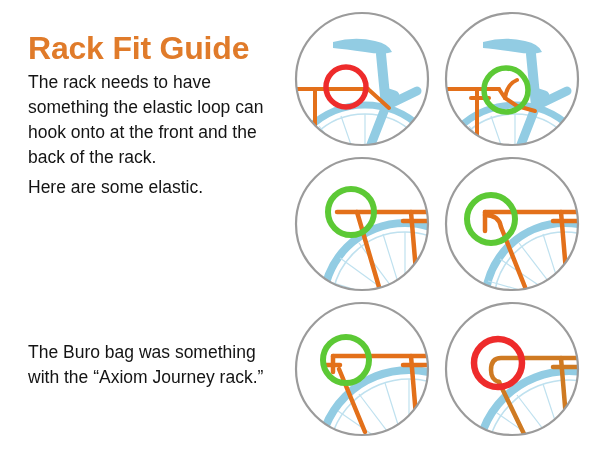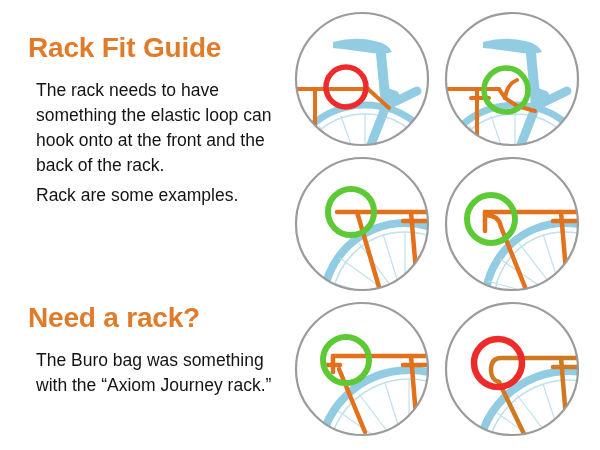--- a/index.html
+++ b/index.html
@@ -19,33 +19,33 @@
     position: absolute;
     left: 28px;
     top: 0;
     width: 255px;
     height: 450px;
   }
 
   .heading {
     color: #e07b2a;
     font-weight: bold;
-    font-size: 28px;
+    font-size: 32px;
     line-height: 30px;
     letter-spacing: -0.2px;
     margin: 0;
   }
   .heading-1 { position: absolute; top: 33px; left: 0; }
   .heading-2 { position: absolute; top: 303px; left: 0; }
 
   .body-text {
     color: #141414;
     font-size: 17.5px;
     line-height: 25px;
-    margin: 8px;
+    margin: 0;
   }
   .para-1 { position: absolute; top: 70px; left: 0; width: 252px; }
   .para-2 { position: absolute; top: 175px; left: 0; width: 252px; }
   .para-3 { position: absolute; top: 340px; left: 0; width: 245px; }
 
   
   .grid {
     position: absolute;
     left: 293px;
     top: 10px;
@@ -67,23 +67,22 @@
 </style>
 </head>
 <body>
 
 <div class="text-col">
 
   <h1 class="heading heading-1">Rack Fit Guide</h1>
 
   <p class="body-text para-1">The rack needs to have something the elastic loop can hook onto at the front and the back of the rack.</p>
 
-  <p class="body-text para-2">Rack are some examples.</p>
-
-  <h1 class="heading heading-2">Need a rack?</h1>
+  <p class="body-text para-2">Here are some elastic.</p>
+
 
   <p class="body-text para-3">The Buro bag was something with the “Axiom Journey rack.”</p>
 </div>
 
 <div class="grid">
 
   <div class="cell col-l row-1">
     <svg viewBox="0 0 138 138" xmlns="http://www.w3.org/2000/svg">
       <defs>
         <clipPath id="clip1">

